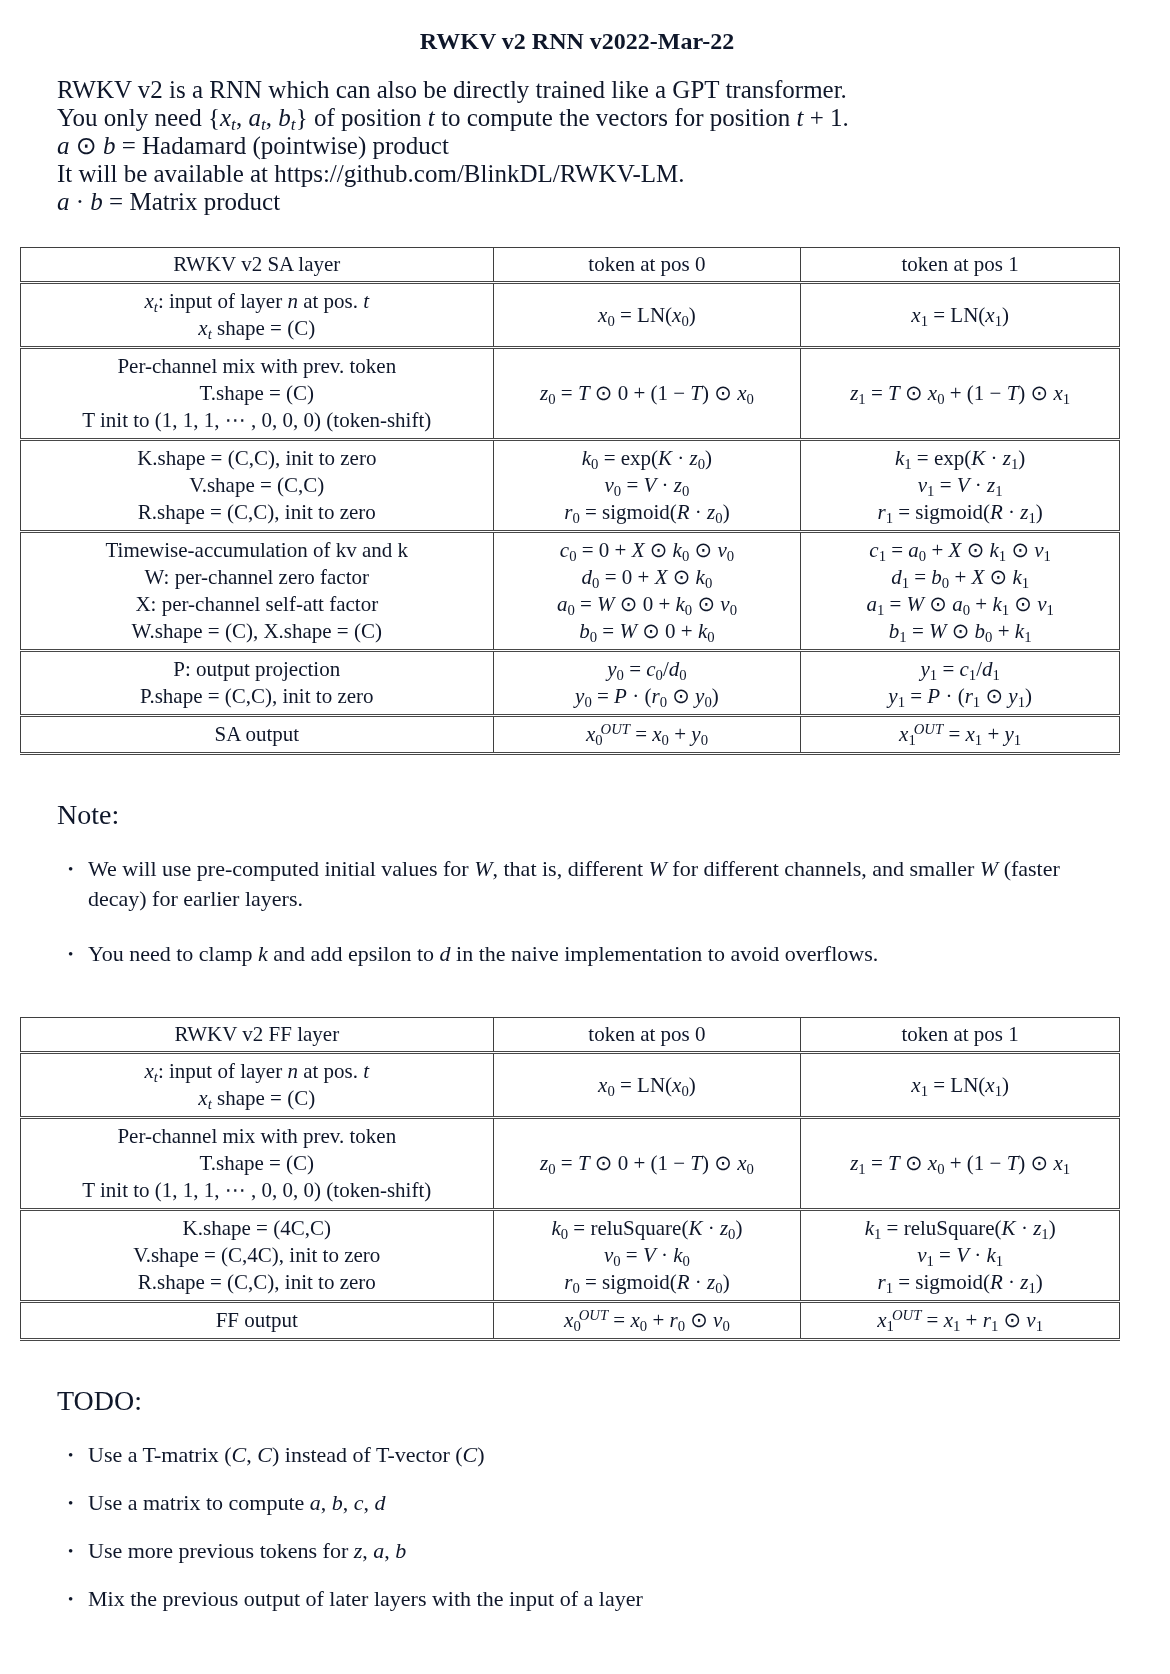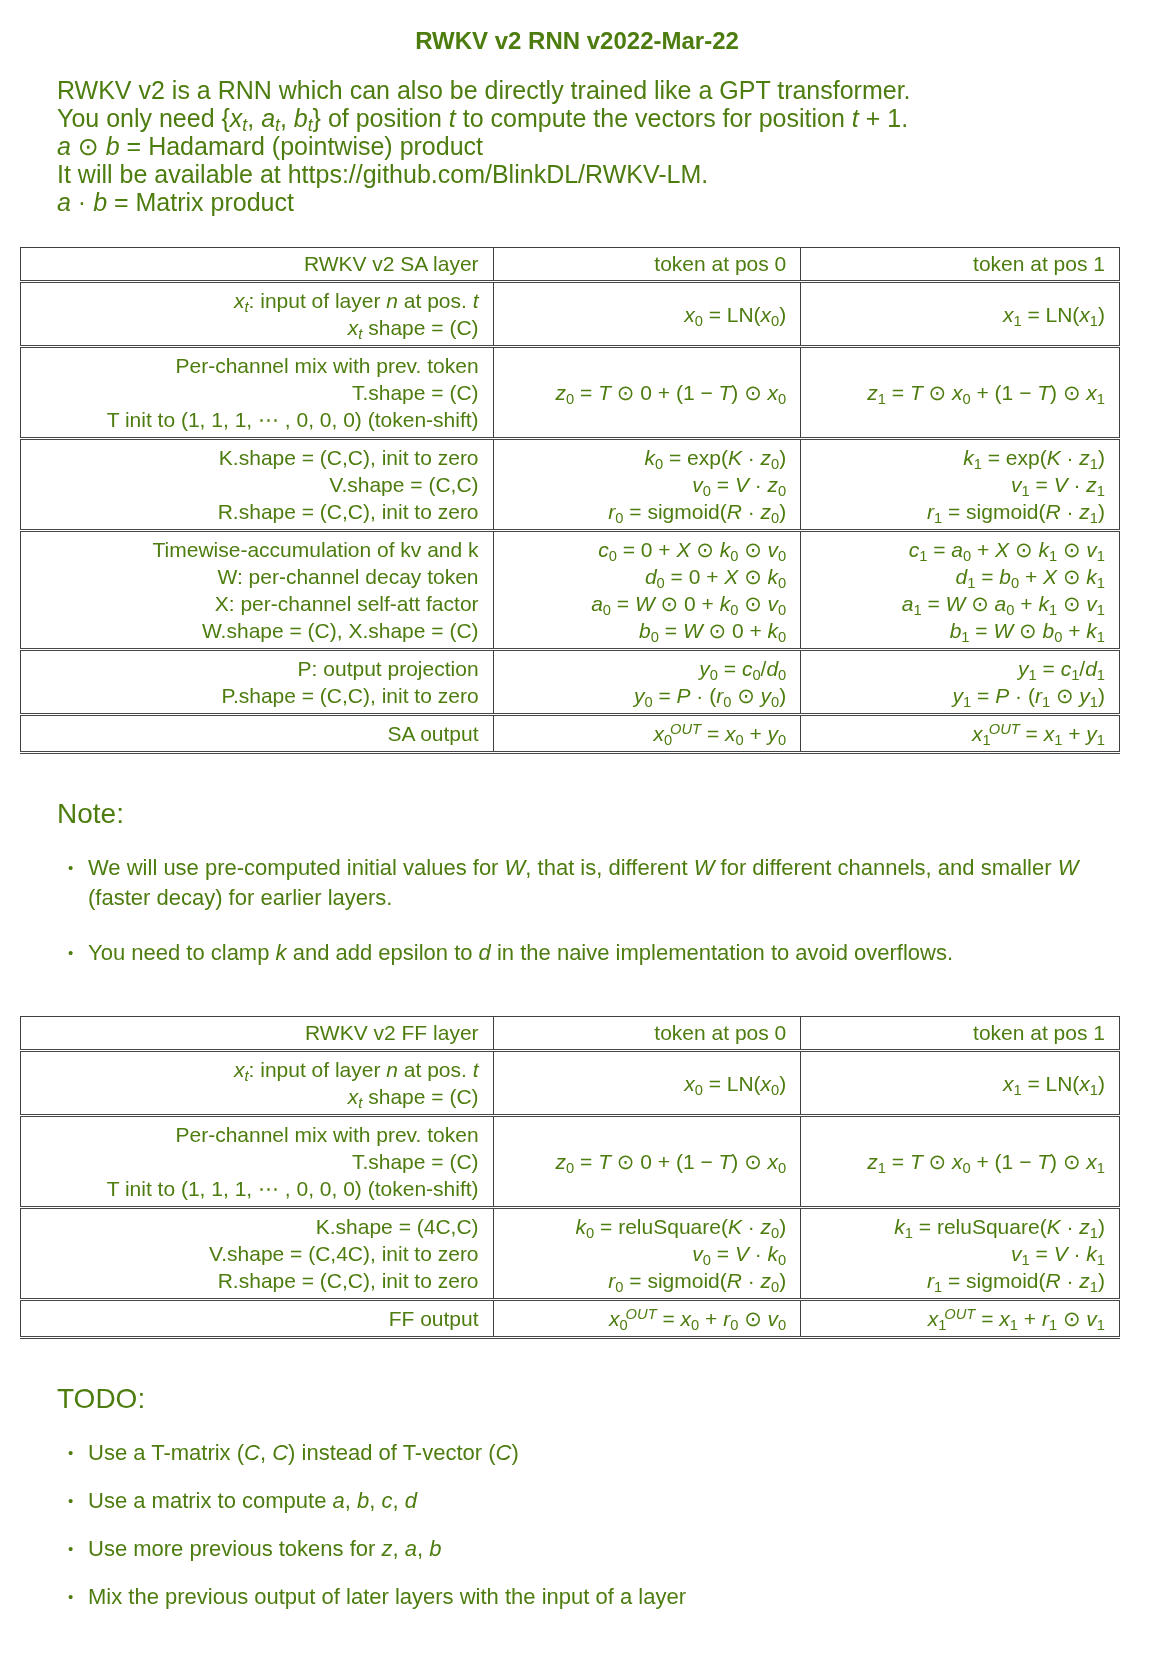--- a/index.html
+++ b/index.html
@@ -1,40 +1,40 @@
 <!DOCTYPE html>
 <html><head>
 <meta charset="utf-8">
 <style>
   html,body{margin:0;padding:0;background:#ffffff;}
   .page{
     width:1154px;min-height:1674px;box-sizing:border-box;
-    background:#ffffff;color:#4d7c0f;
-    font-family:Liberation Sans, sans-serif;
+    background:#ffffff;color:#0f172a;
+    font-family:Liberation Serif, serif;
     padding-top:26px;overflow:hidden;
   }
   .title{font-size:24px;font-weight:bold;text-align:center;line-height:30px;}
   .intro{margin:20px 40px 0 57px;font-size:25px;line-height:28px;}
   .iline{white-space:nowrap;}
   i{font-style:italic;}
   sub,sup{font-size:70%;line-height:0;}
   sub{vertical-align:-0.25em;}
   sup{vertical-align:0.5em;}
   sub + sup{margin-left:-2px;}
   
   .tbl{
     border-collapse:collapse;table-layout:fixed;
     margin:31px 0 0 20px;width:1100px;
     font-size:21px;
   }
   .tbl th,.tbl td{
     border-left:1.6px solid #3f3f3f;border-right:1.6px solid #3f3f3f;
     border-top:1.6px solid #3f3f3f;
     border-bottom:3px double #474747;
-    text-align:right;vertical-align:middle;
+    text-align:center;vertical-align:middle;
     padding:4px 14px;font-weight:normal;
   }
   .tbl{border:1.6px solid #3f3f3f;}
   .c-label{width:43%;}
   .c-pos0{width:28%;}
   .c-pos1{width:29%;}
   .ln{line-height:27px;}
   .sec-head{margin:48px 0 0 57px;font-size:28px;line-height:24px;}
   .bullets{margin:0 0 0 68px;font-size:22px;width:1022px;}
   .bullet{display:flex;margin-top:25px;line-height:30px;}
@@ -111,21 +111,21 @@
         </td>
         <td>
           <div class="ln"><i>k</i><sub>1</sub> = exp(<i>K</i> · <i>z</i><sub>1</sub>)</div>
           <div class="ln"><i>v</i><sub>1</sub> = <i>V</i> · <i>z</i><sub>1</sub></div>
           <div class="ln"><i>r</i><sub>1</sub> = sigmoid(<i>R</i> · <i>z</i><sub>1</sub>)</div>
         </td>
       </tr>
       <tr>
         <td>
           <div class="ln">Timewise-accumulation of kv and k</div>
-          <div class="ln">W: per-channel decay token</div>
+          <div class="ln">W: per-channel zero factor</div>
           <div class="ln">X: per-channel self-att factor</div>
           <div class="ln">W.shape = (C), X.shape = (C)</div>
         </td>
         <td>
           <div class="ln"><i>c</i><sub>0</sub> = 0 + <i>X</i> ⊙ <i>k</i><sub>0</sub> ⊙ <i>v</i><sub>0</sub></div>
           <div class="ln"><i>d</i><sub>0</sub> = 0 + <i>X</i> ⊙ <i>k</i><sub>0</sub></div>
           <div class="ln"><i>a</i><sub>0</sub> = <i>W</i> ⊙ 0 + <i>k</i><sub>0</sub> ⊙ <i>v</i><sub>0</sub></div>
           <div class="ln"><i>b</i><sub>0</sub> = <i>W</i> ⊙ 0 + <i>k</i><sub>0</sub></div>
         </td>
         <td>

